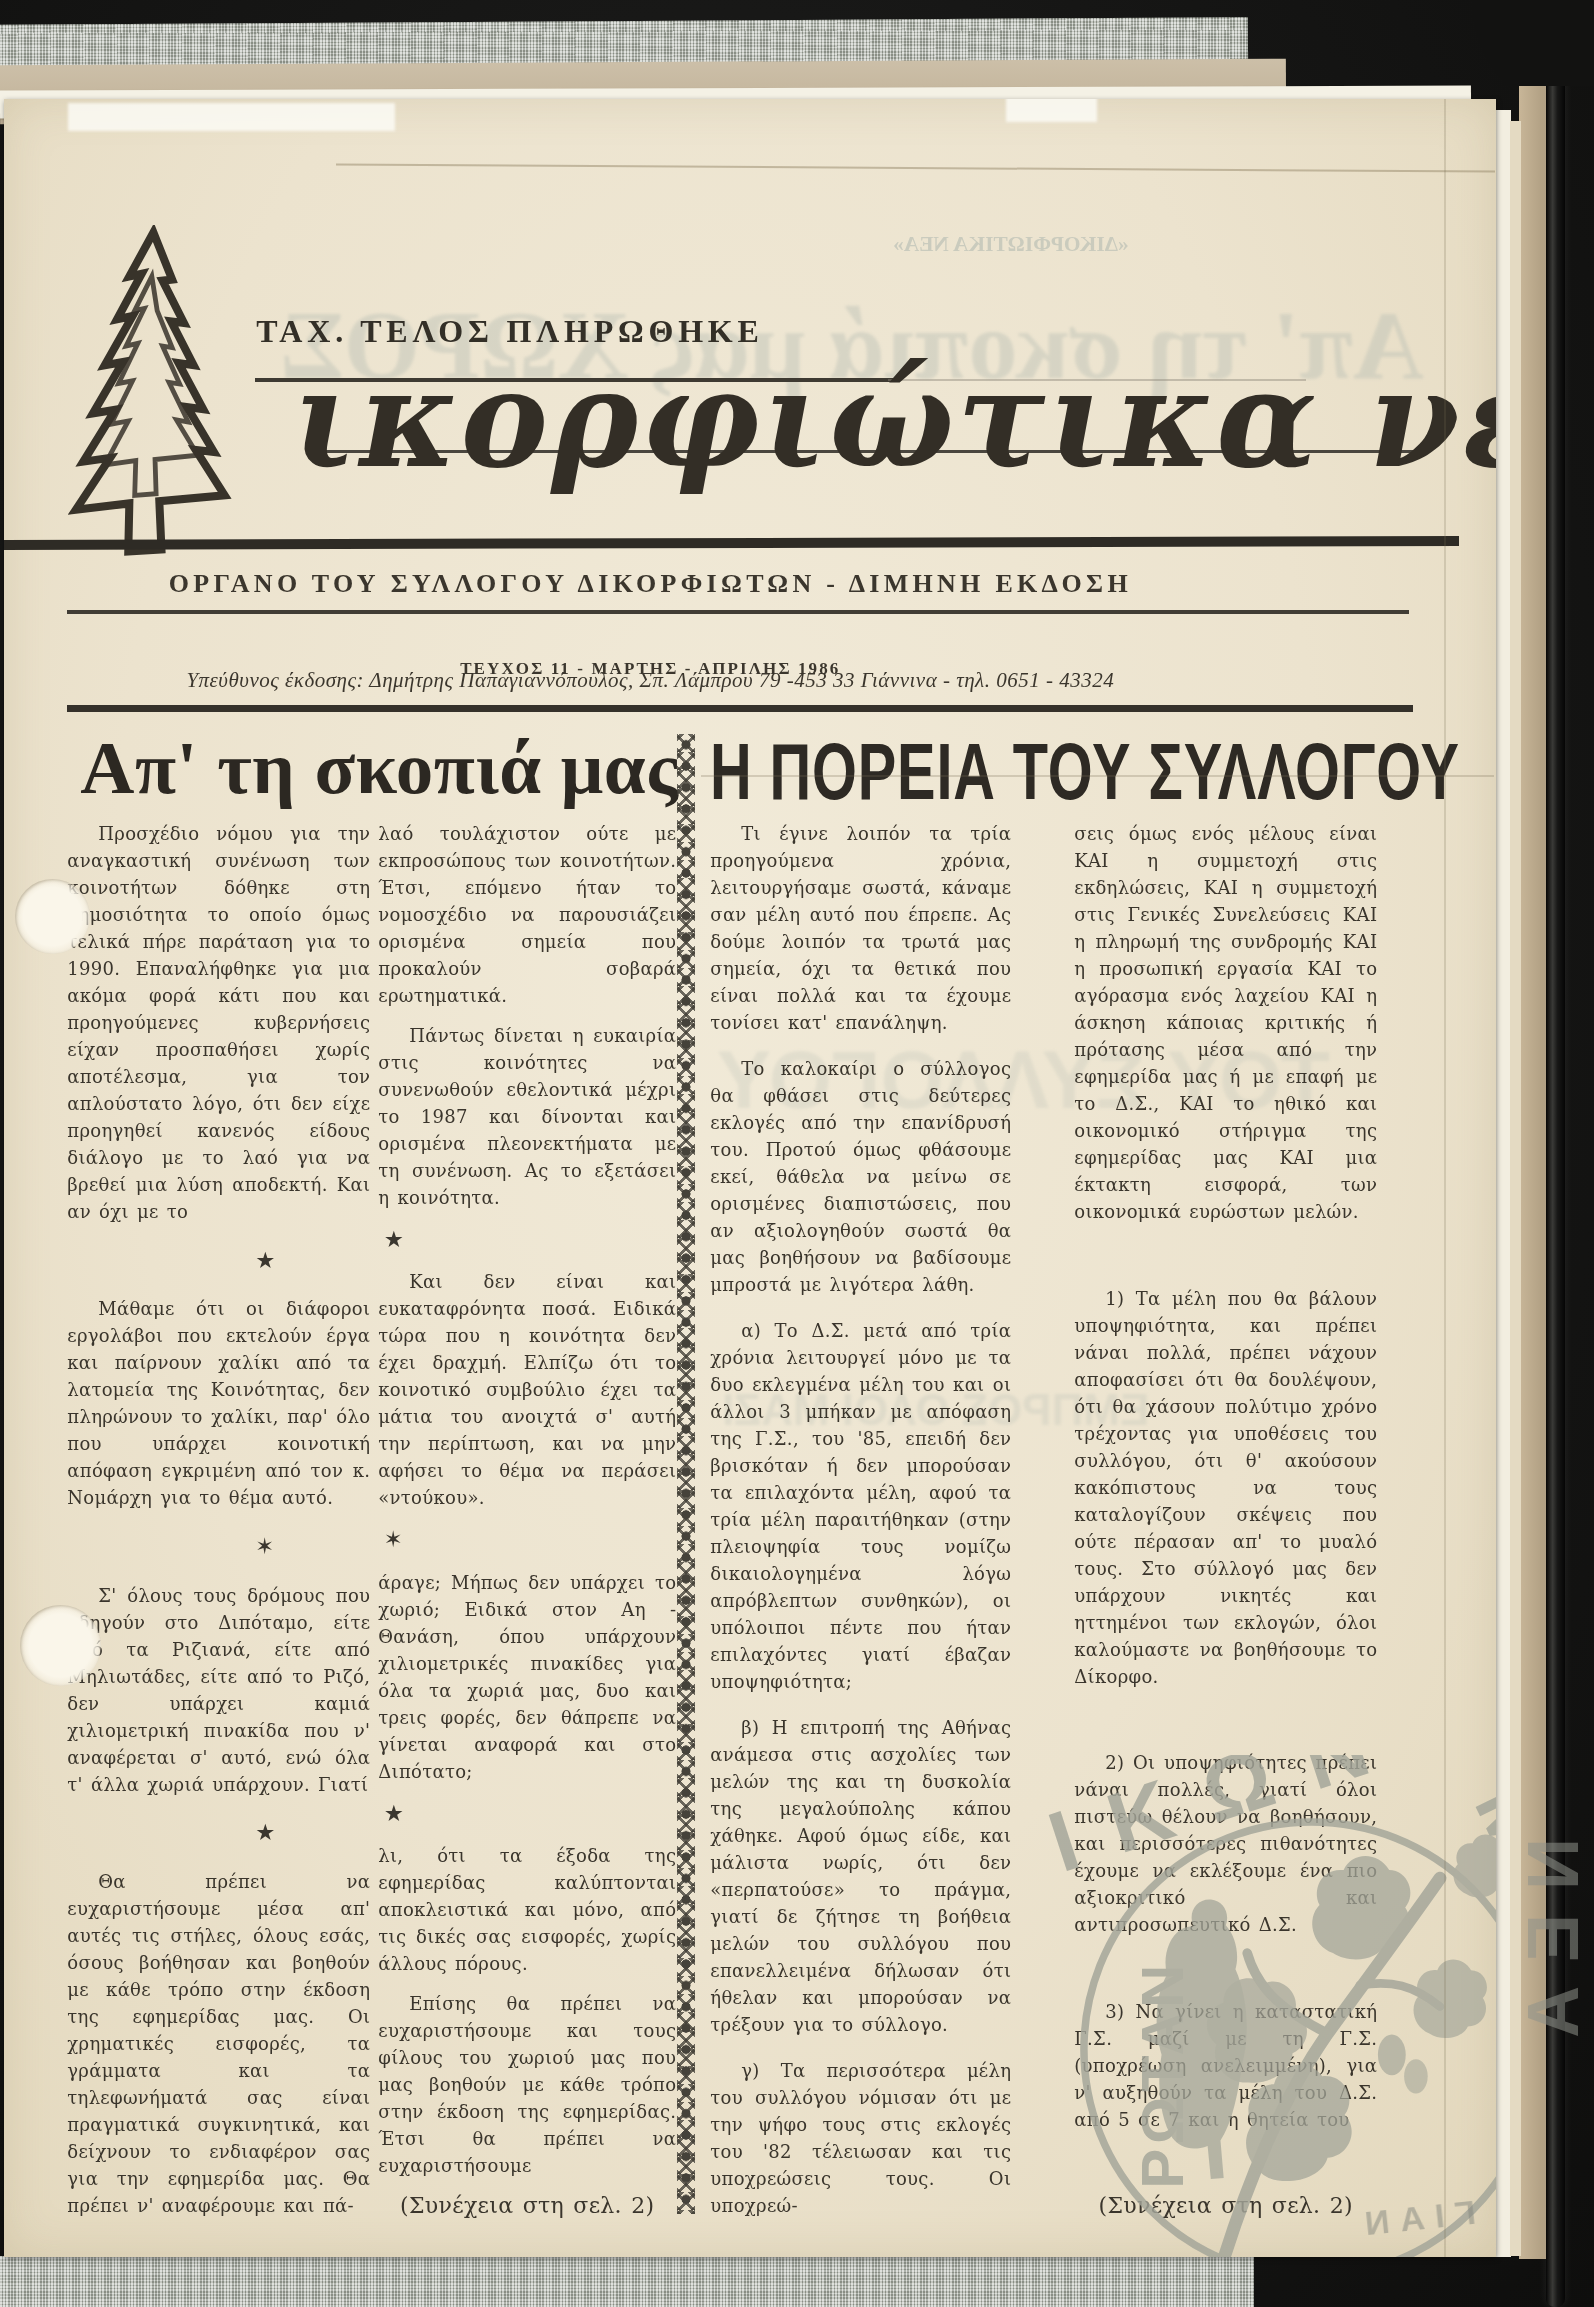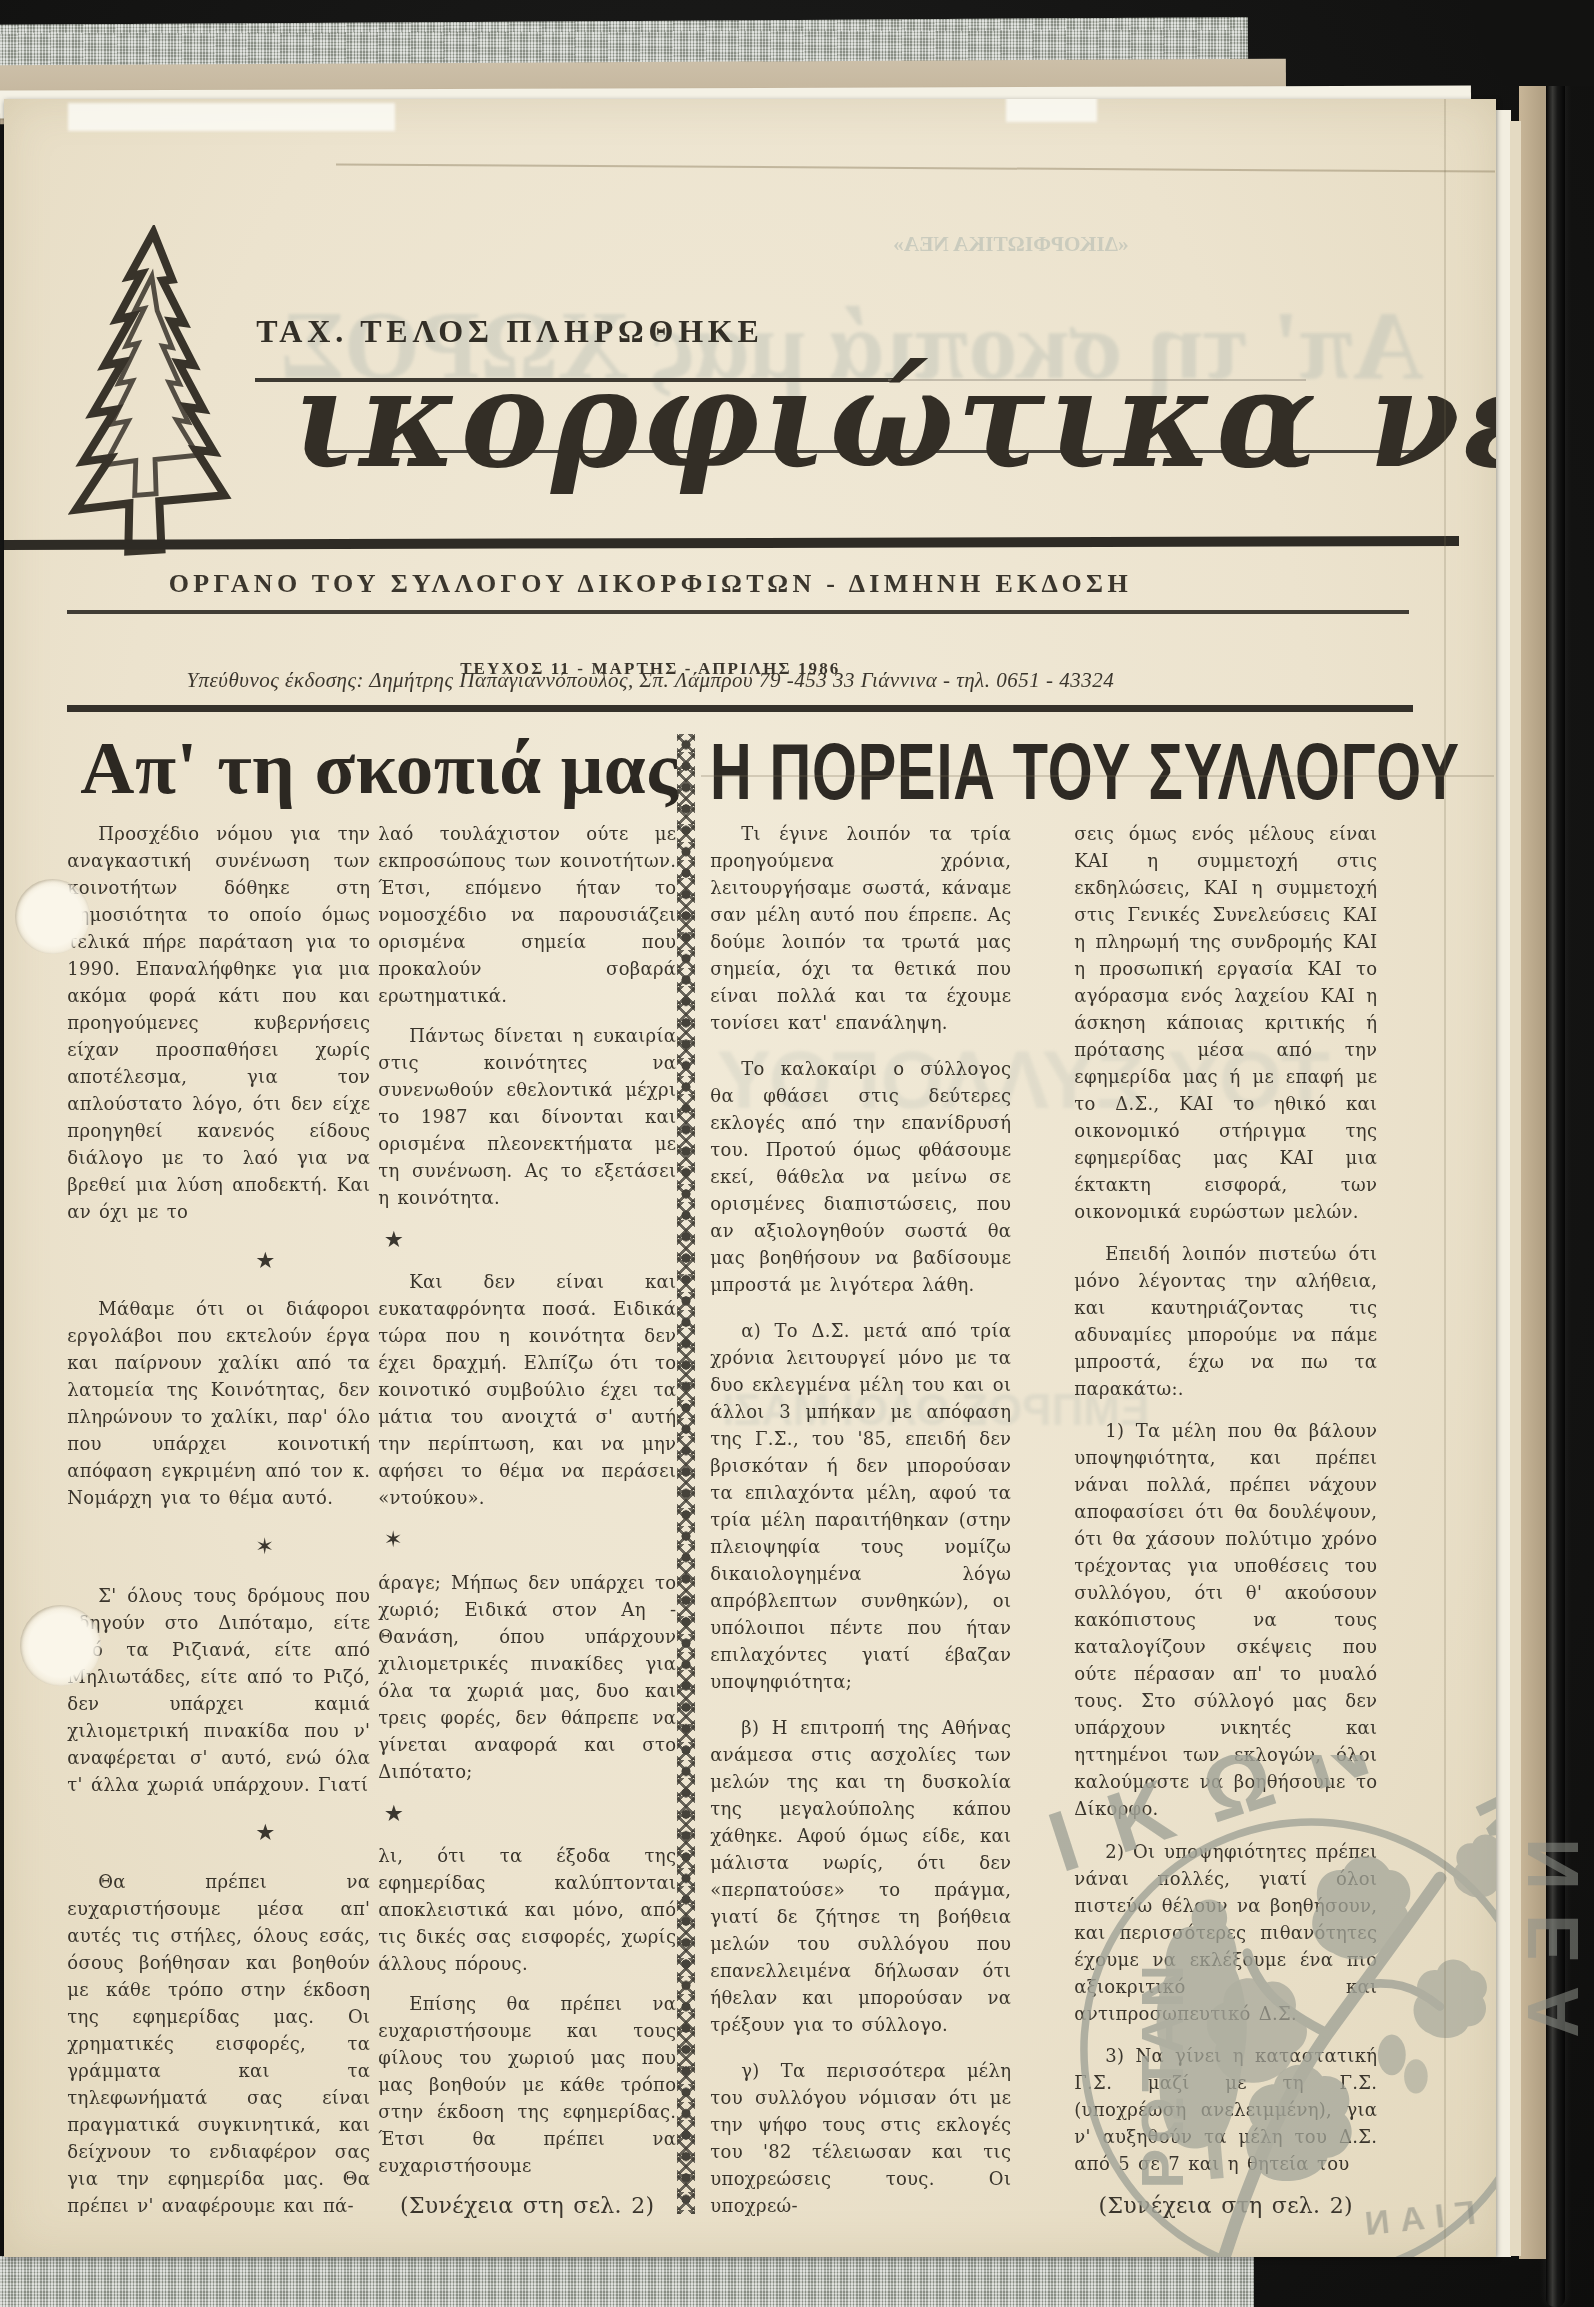--- a/index.html
+++ b/index.html
@@ -185,21 +185,20 @@
     <div class="bodycol" style="left:706px;width:301px;">
       <p class="ind">Τι έγινε λοιπόν τα τρία προηγούμενα χρόνια, λειτουργήσαμε σωστά, κάναμε σαν μέλη αυτό που έπρεπε. Ας δούμε λοιπόν τα τρωτά μας σημεία, όχι τα θετικά που είναι πολλά και τα έχουμε τονίσει κατ' επανάληψη.</p>
       <p class="ind">Το καλοκαίρι ο σύλλογος θα φθάσει στις δεύτερες εκλογές από την επανίδρυσή του. Προτού όμως φθάσουμε εκεί, θάθελα να μείνω σε ορισμένες διαπιστώσεις, που αν αξιολογηθούν σωστά θα μας βοηθήσουν να βαδίσουμε μπροστά με λιγότερα λάθη.</p>
       <p class="ind">α) Το Δ.Σ. μετά από τρία χρόνια λειτουργεί μόνο με τα δυο εκλεγμένα μέλη του και οι άλλοι 3 μπήκαν με απόφαση της Γ.Σ., του '85, επειδή δεν βρισκόταν ή δεν μπορούσαν τα επιλαχόντα μέλη, αφού τα τρία μέλη παραιτήθηκαν (στην πλειοψηφία τους νομίζω δικαιολογημένα λόγω απρόβλεπτων συνθηκών), οι υπόλοιποι πέντε που ήταν επιλαχόντες γιατί έβαζαν υποψηφιότητα;</p>
       <p class="ind">β) Η επιτροπή της Αθήνας ανάμεσα στις ασχολίες των μελών της και τη δυσκολία της μεγαλούπολης κάπου χάθηκε. Αφού όμως είδε, και μάλιστα νωρίς, ότι δεν «περπατούσε» το πράγμα, γιατί δε ζήτησε τη βοήθεια μελών του συλλόγου που επανελλειμένα δήλωσαν ότι ήθελαν και μπορούσαν να τρέξουν για το σύλλογο.</p>
       <p class="ind">γ) Τα περισσότερα μέλη του συλλόγου νόμισαν ότι με την ψήφο τους στις εκλογές του '82 τέλειωσαν και τις υποχρεώσεις τους. Οι υποχρεώ-</p>
     </div>
 
     <div class="bodycol" style="left:1070px;width:303px;">
       <p>σεις όμως ενός μέλους είναι ΚΑΙ η συμμετοχή στις εκδηλώσεις, ΚΑΙ η συμμετοχή στις Γενικές Συνελεύσεις ΚΑΙ η πληρωμή της συνδρομής ΚΑΙ η προσωπική εργασία ΚΑΙ το αγόρασμα ενός λαχείου ΚΑΙ η άσκηση κάποιας κριτικής ή πρότασης μέσα από την εφημερίδα μας ή με επαφή με το Δ.Σ., ΚΑΙ το ηθικό και οικονομικό στήριγμα της εφημερίδας μας ΚΑΙ μια έκτακτη εισφορά, των οικονομικά ευρώστων μελών.</p>
-      <p class="ind">Επειδή λοιπόν πιστεύω ότι μόνο λέγοντας την αλήθεια, και καυτηριάζοντας τις αδυναμίες μπορούμε να πάμε μπροστά, έχω να πω τα παρακάτω:.</p>
       <p class="ind">1) Τα μέλη που θα βάλουν υποψηφιότητα, και πρέπει νάναι πολλά, πρέπει νάχουν αποφασίσει ότι θα δουλέψουν, ότι θα χάσουν πολύτιμο χρόνο τρέχοντας για υποθέσεις του συλλόγου, ότι θ' ακούσουν κακόπιστους να τους καταλογίζουν σκέψεις που ούτε πέρασαν απ' το μυαλό τους. Στο σύλλογό μας δεν υπάρχουν νικητές και ηττημένοι των εκλογών, όλοι καλούμαστε να βοηθήσουμε το Δίκορφο.</p>
       <p class="ind">2) Οι υποψηφιότητες πρέπει νάναι πολλές, γιατί όλοι πιστεύω θέλουν να βοηθήσουν, και περισσότερες πιθανότητες έχουμε να εκλέξουμε ένα πιο αξιοκριτικό και αντιπροσωπευτικό Δ.Σ.</p>
       <p class="ind">3) Να γίνει η καταστατική Γ.Σ. μαζί με τη Γ.Σ. (υποχρέωση ανελειμμένη), για ν' αυξηθούν τα μέλη του Δ.Σ. από 5 σε 7 και η θητεία του</p>
       <p class="contline">(Συνέχεια στη σελ. 2)</p>
     </div>
 
     <svg class="stampbox" viewBox="0 0 1100 1100">
       <g fill="none" stroke="#a3a599">
         <circle cx="550" cy="550" r="425" stroke-width="14"></circle>
       </g>

